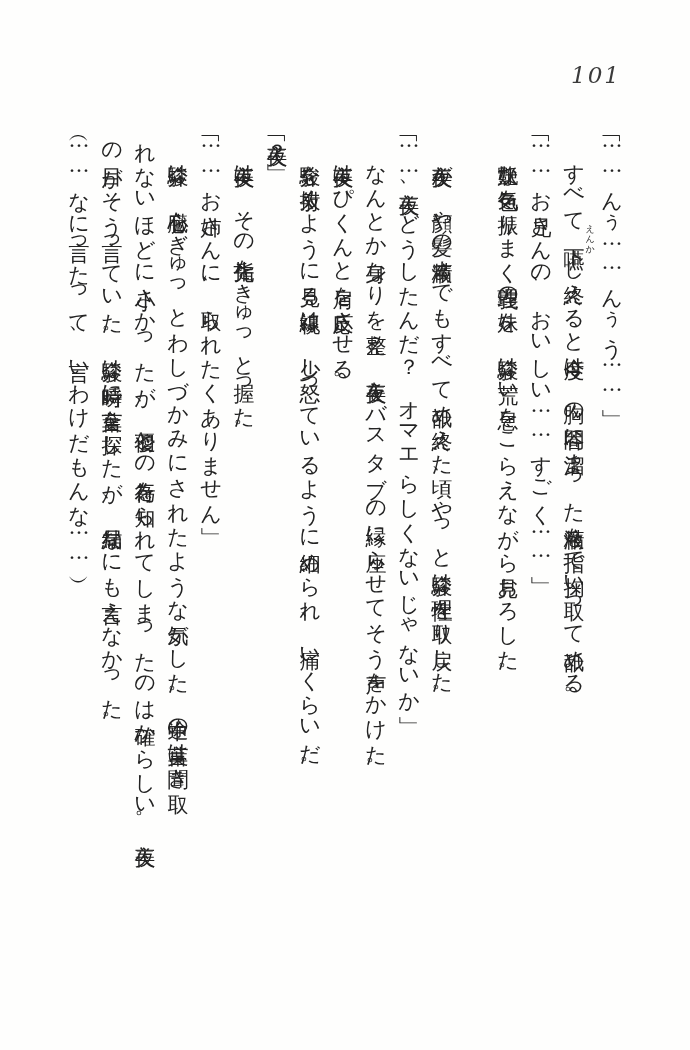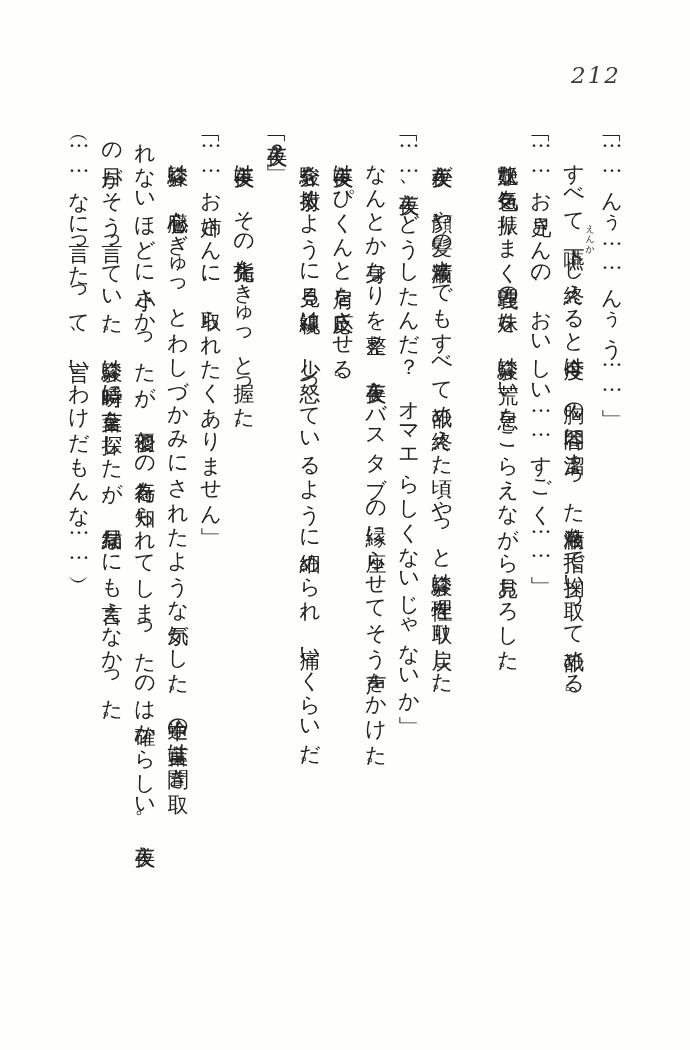--- a/index.html
+++ b/index.html
@@ -40,21 +40,21 @@
   ruby rt {
     font-size: 9px;
     letter-spacing: 0;
     color: #2c2c2c;
   }
 </style>
 </head>
 <body>
 
 <div class="page">
-  <div class="page-number">212</div>
+  <div class="page-number">101</div>
   <div class="text-block" id="text-block">
       <div class="text-line">「……んぅ……んぅう……」</div>
       <div class="text-line">　すべて<ruby>嚥下<rt>えんか</rt></ruby>し終えると今度は、胸の谷間に溜まった精液を指で掬い取って舐める。</div>
       <div class="text-line">「……お兄さんの、おいしい……すごく……」</div>
       <div class="text-line">　妖艶な色気を振りまく義理の妹を、駿介は荒い息をこらえながら見おろした。</div>
       <div class="text-line">　</div>
       <div class="text-line">　美夜が、顔や髪の精液までもすべて舐め終えた頃、やっと駿介は理性を取り戻した。</div>
       <div class="text-line">「……美夜、どうしたんだ？　オマエらしくないじゃないか」</div>
       <div class="text-line">　なんとか身なりを整え、美夜をバスタブの縁に座らせてそう声をかけた。</div>
       <div class="text-line">　美夜はぴくんと肩を反応させる。</div>

